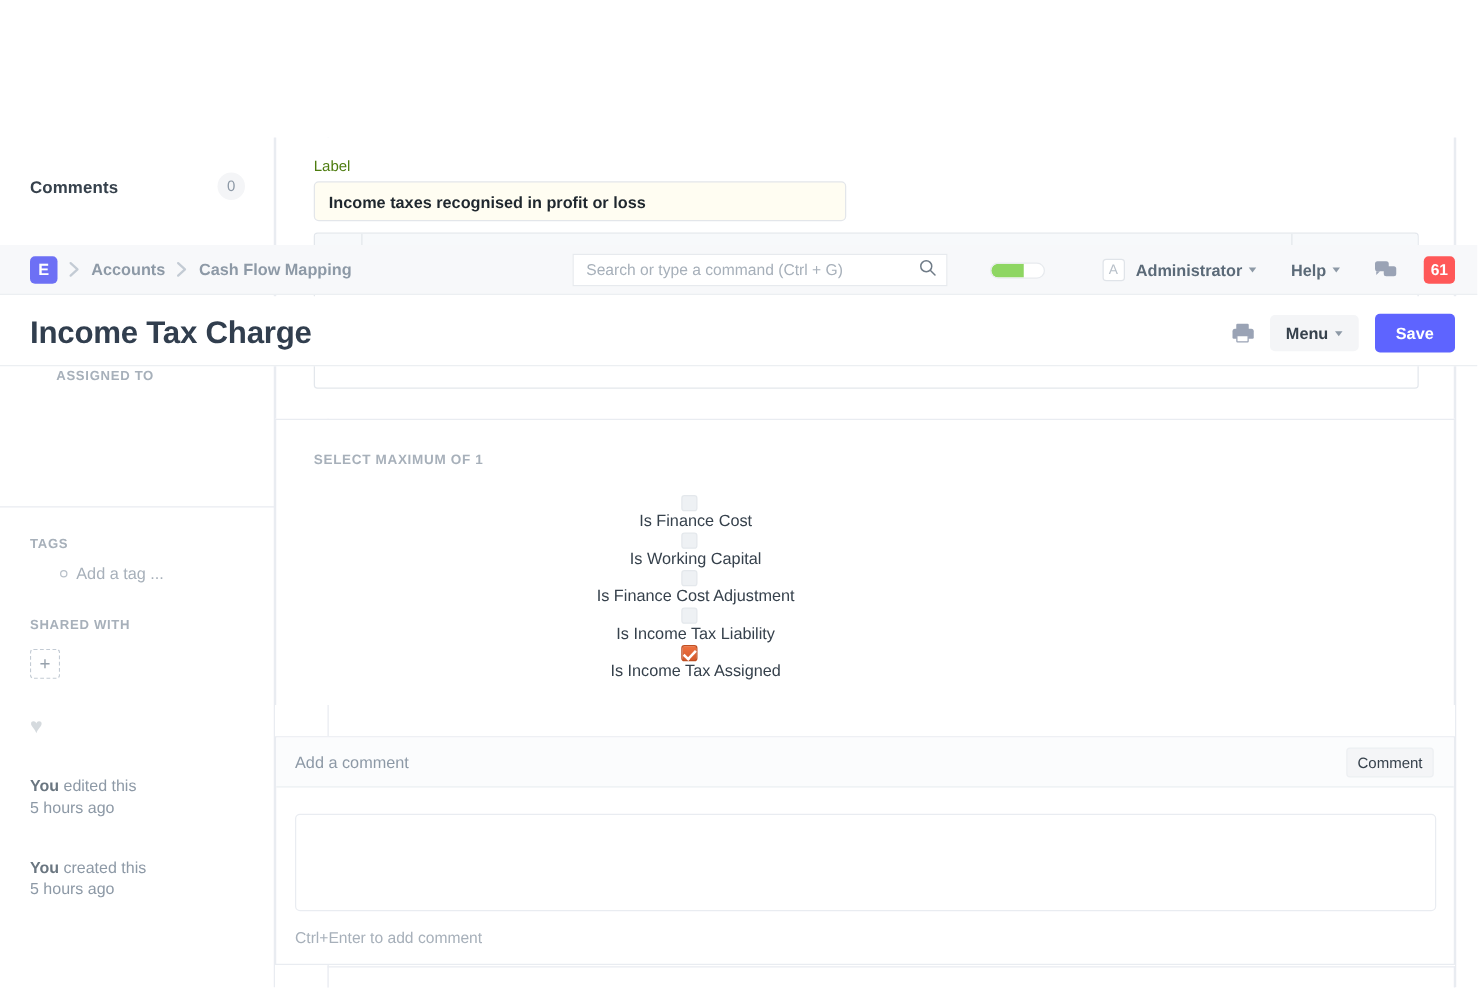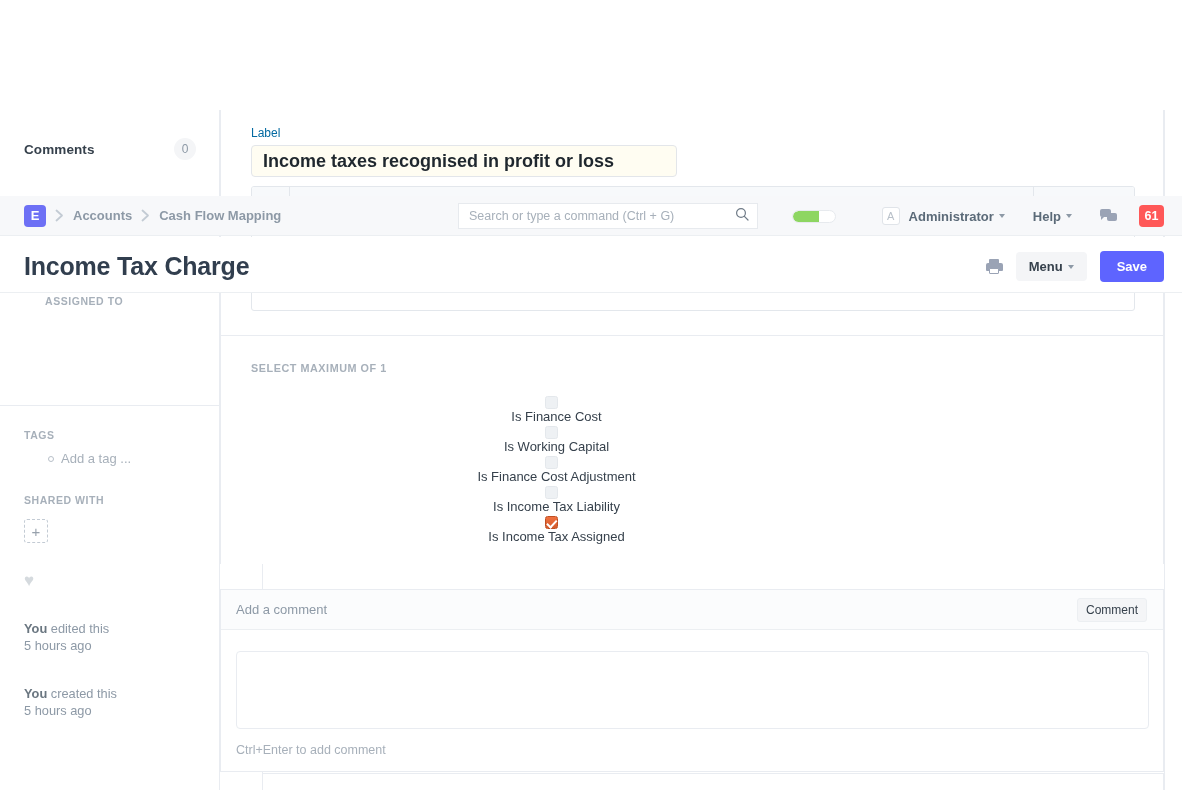--- a/index.html
+++ b/index.html
@@ -53,26 +53,26 @@
   .act-time { font-size:12.8px; color:#8d99a6; line-height:1.35; }
 
   
   .v-rule { position:absolute; top:110px; width:1px; height:680px; background:#e9ecf1; }
 
   
   .card { position:absolute; background:#fff; border:1px solid #e9ecf1; }
 
   
   .card-form { left:220px; top:110px; width:944px; height:225px; border-top:none; border-bottom:none; }
-  .field-label { position:absolute; left:30px; top:16px; font-size:12px; color:#0369a1; }
+  .field-label { position:absolute; left:30px; top:16px; font-size:12px; color:#4d7c0f; }
   .field-input {
     position:absolute; left:30px; top:35px; width:426px; height:32px;
     background:#fffdf2; border:1px solid #e3e6ea; border-radius:4px;
     display:flex; align-items:center; padding:0 11px;
-    font-size:18px; font-weight:bold; color:#1f272e;
+    font-size:13px; font-weight:bold; color:#1f272e;
   }
   
   .grid-skel {
     position:absolute; left:30px; top:76px; width:884px; height:125px;
     border:1px solid #e3e7ec; border-radius:3px; background:#fff; overflow:hidden;
   }
   .grid-head { height:24px; background:#f7f9fb; border-bottom:1px solid #e3e7ec; display:flex; }
   .grid-head span { border-right:1px solid #e3e7ec; height:100%; }
   .gc1 { width:38px; } .gc2 { flex:1; } .gc3 { width:100px; border-right:none !important; }
   .grid-body { height:99px; }

